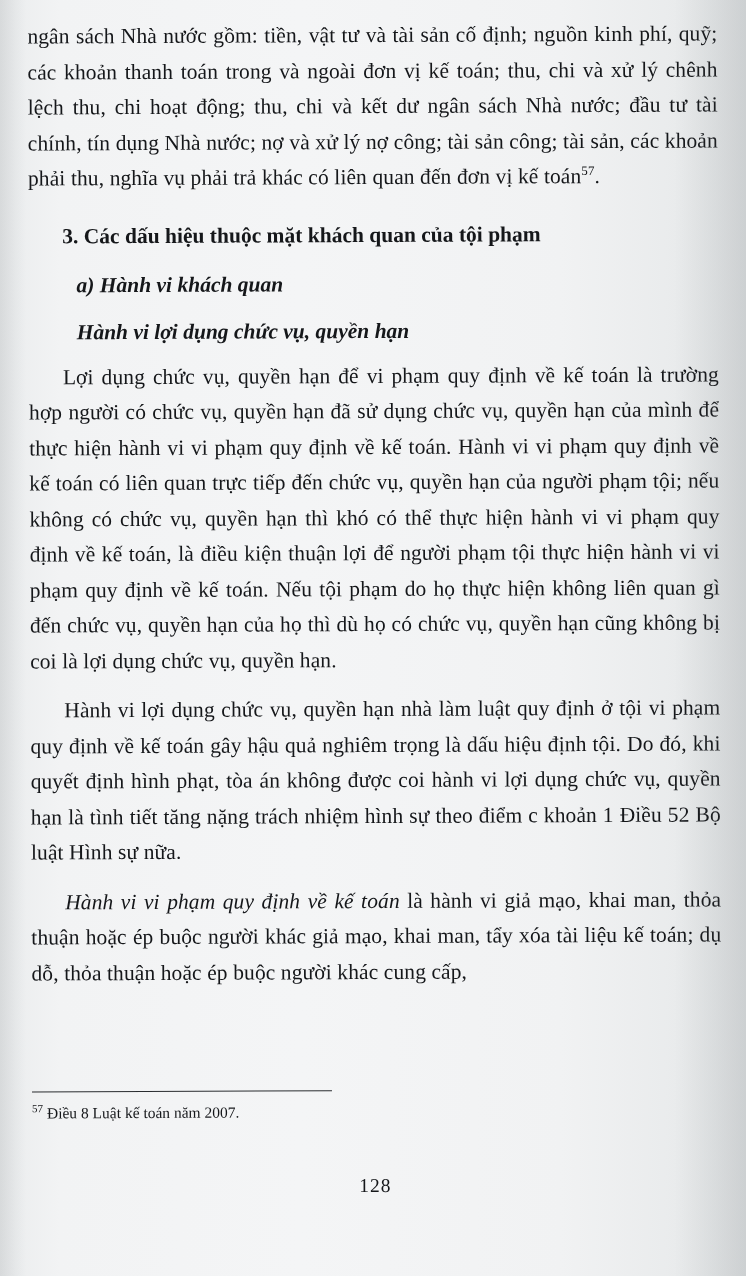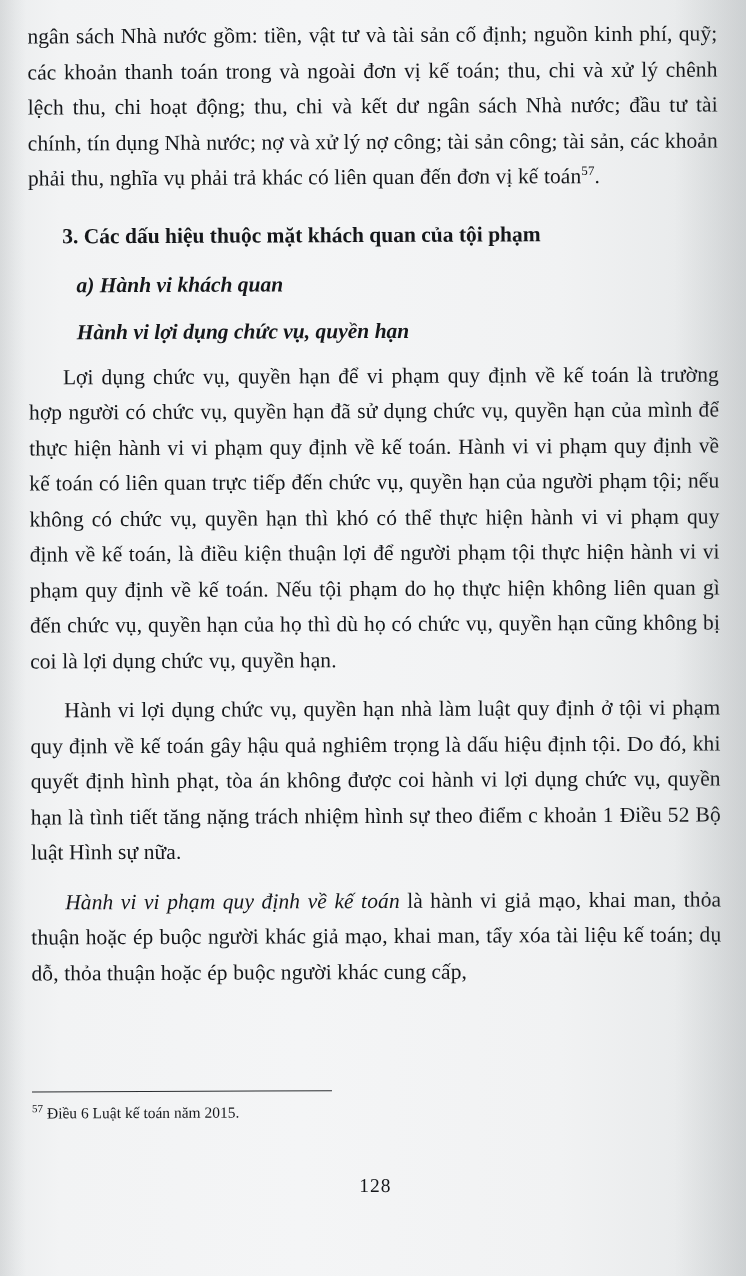--- a/index.html
+++ b/index.html
@@ -170,21 +170,21 @@
       <p class="body-text indent para">Lợi dụng chức vụ, quyền hạn để vi phạm quy định về kế toán là trường hợp người có chức vụ, quyền hạn đã sử dụng chức vụ, quyền hạn của mình để thực hiện hành vi vi phạm quy định về kế toán. Hành vi vi phạm quy định về kế toán có liên quan trực tiếp đến chức vụ, quyền hạn của người phạm tội; nếu không có chức vụ, quyền hạn thì khó có thể thực hiện hành vi vi phạm quy định về kế toán, là điều kiện thuận lợi để người phạm tội thực hiện hành vi vi phạm quy định về kế toán. Nếu tội phạm do họ thực hiện không liên quan gì đến chức vụ, quyền hạn của họ thì dù họ có chức vụ, quyền hạn cũng không bị coi là lợi dụng chức vụ, quyền hạn.</p>
 
       <p class="body-text indent para tight">Hành vi lợi dụng chức vụ, quyền hạn nhà làm luật quy định ở tội vi phạm quy định về kế toán gây hậu quả nghiêm trọng là dấu hiệu định tội. Do đó, khi quyết định hình phạt, tòa án không được coi hành vi lợi dụng chức vụ, quyền hạn là tình tiết tăng nặng trách nhiệm hình sự theo điểm c khoản 1 Điều 52 Bộ luật Hình sự nữa.</p>
 
       <p class="body-text indent para tight"><em class="it">Hành vi vi phạm quy định về kế toán</em><span> là hành vi giả mạo, khai man, thỏa thuận hoặc ép buộc người khác giả mạo, khai man, tẩy xóa tài liệu kế toán; dụ dỗ, thỏa thuận hoặc ép buộc người khác cung cấp,</span></p>
 
     </div>
 
     <div id="footnote-area">
       <div class="footnote-rule"></div>
-      <p class="footnote-text"><span class="sup">57</span> <span>Điều 6 Luật kế toán năm 2015.</span></p>
+      <p class="footnote-text"><span class="sup">57</span> <span>Điều 8 Luật kế toán năm 2007.</span></p>
     </div>
 
     <div id="page-number">128</div>
 
   </div>
   <div id="right-shade"></div>
   <div id="left-shade"></div>
 </div>
 
 </body></html>

